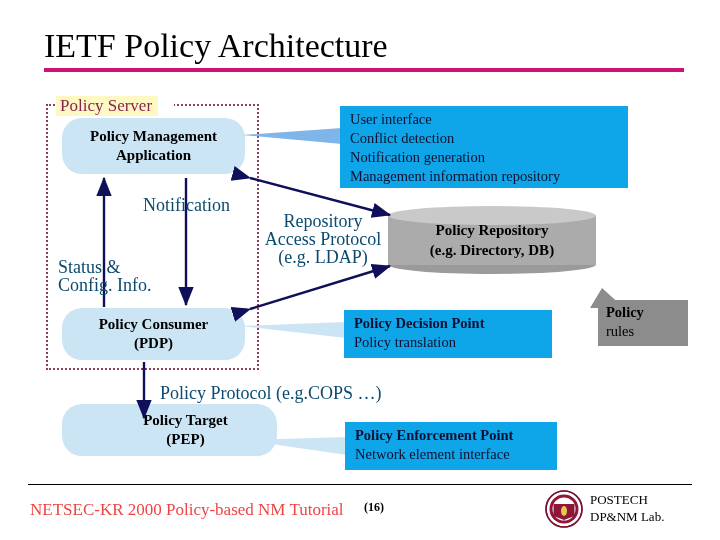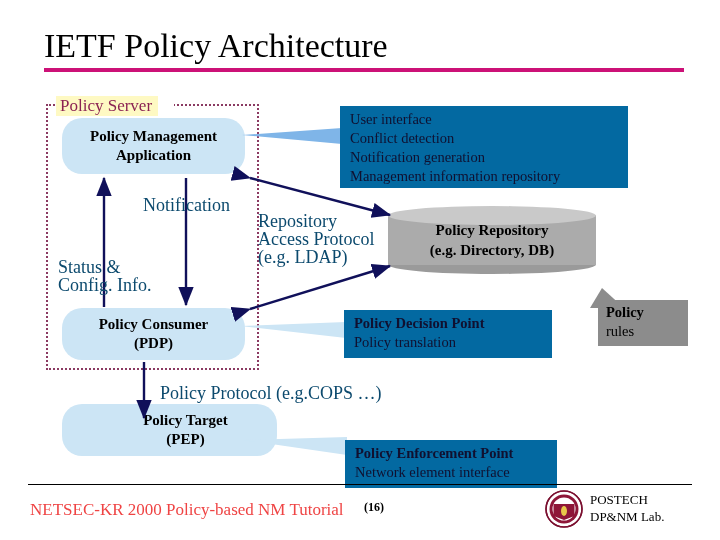--- a/index.html
+++ b/index.html
@@ -41,21 +41,21 @@
   .comp{
     position:absolute;background:#CCE5F5;color:#000000;
     font-weight:bold;font-size:15px;line-height:19px;text-align:center;
     display:flex;flex-direction:column;align-items:center;justify-content:center;
     white-space:nowrap;
     border-radius:20px;
   }
 
   
   .callout{
-    position:absolute;background:#0369a1;color:#101030;
+    position:absolute;background:#0ea5e9;color:#101030;
     font-size:14.5px;line-height:19px;padding:4px 8px 5px 10px;
     box-sizing:border-box;white-space:nowrap;
   }
   .callout.bold-first b{font-weight:bold;}
 
   
   .tail{position:absolute;width:0;height:0;}
 
   
   .gray-callout{
@@ -71,21 +71,21 @@
            background:#C9C9C9;}
   .cyl-bot{position:absolute;left:0;top:49px;width:208px;height:19px;border-radius:50%;
            background:#9A9A9A;}
   .cyl-label{
     position:absolute;left:0;top:14px;width:208px;text-align:center;
     font-weight:bold;font-size:15px;line-height:20px;color:#000;white-space:nowrap;
   }
 
   
   .lbl{position:absolute;font-size:18px;line-height:18px;color:#0c4a6e;white-space:nowrap;}
-  .lbl.center{}
+  .lbl.center{text-align:center;}
 
   
   #arrows{position:absolute;left:0;top:0;width:720px;height:540px;pointer-events:none;}
 
   
   .footer-rule{position:absolute;left:28px;top:484px;width:664px;height:1px;background:#000;}
   .footer-left{position:absolute;left:30px;top:500px;font-size:17px;color:#ef4444;white-space:nowrap;}
   .footer-page{position:absolute;left:364px;top:500px;font-size:12px;font-weight:bold;color:#000;}
   .logo{position:absolute;left:545px;top:490px;width:38px;height:38px;}
   .footer-org{position:absolute;left:590px;top:491px;font-size:13px;line-height:17px;color:#000;white-space:nowrap;}
@@ -135,21 +135,21 @@
     <div>Management information repository</div>
   </div>
 
   <div class="tail" style="left:240px;top:322px;border-top:4px solid transparent;border-bottom:12px solid transparent;border-right:106px solid #CCE5F5;"></div>
   <div class="callout bold-first" style="left:344px;top:310px;width:208px;height:48px;">
     <div><b>Policy Decision Point</b></div>
     <div>Policy translation</div>
   </div>
 
   <div class="tail" style="left:243px;top:437px;border-top:3px solid transparent;border-bottom:15px solid transparent;border-right:104px solid #CCE5F5;"></div>
-  <div class="callout bold-first" style="left:345px;top:422px;width:212px;height:48px;margin-top:18px;">
+  <div class="callout bold-first" style="left:345px;top:422px;width:212px;height:48px;">
     <div><b>Policy Enforcement Point</b></div>
     <div>Network element interface</div>
   </div>
 
   <div class="tail" style="left:590px;top:288px;border-left:12px solid transparent;border-right:22px solid transparent;border-bottom:20px solid #8C8C8C;"></div>
   <div class="gray-callout" style="left:598px;top:300px;width:90px;height:46px;">
     <div><b>Policy</b></div>
     <div>rules</div>
   </div>
 

